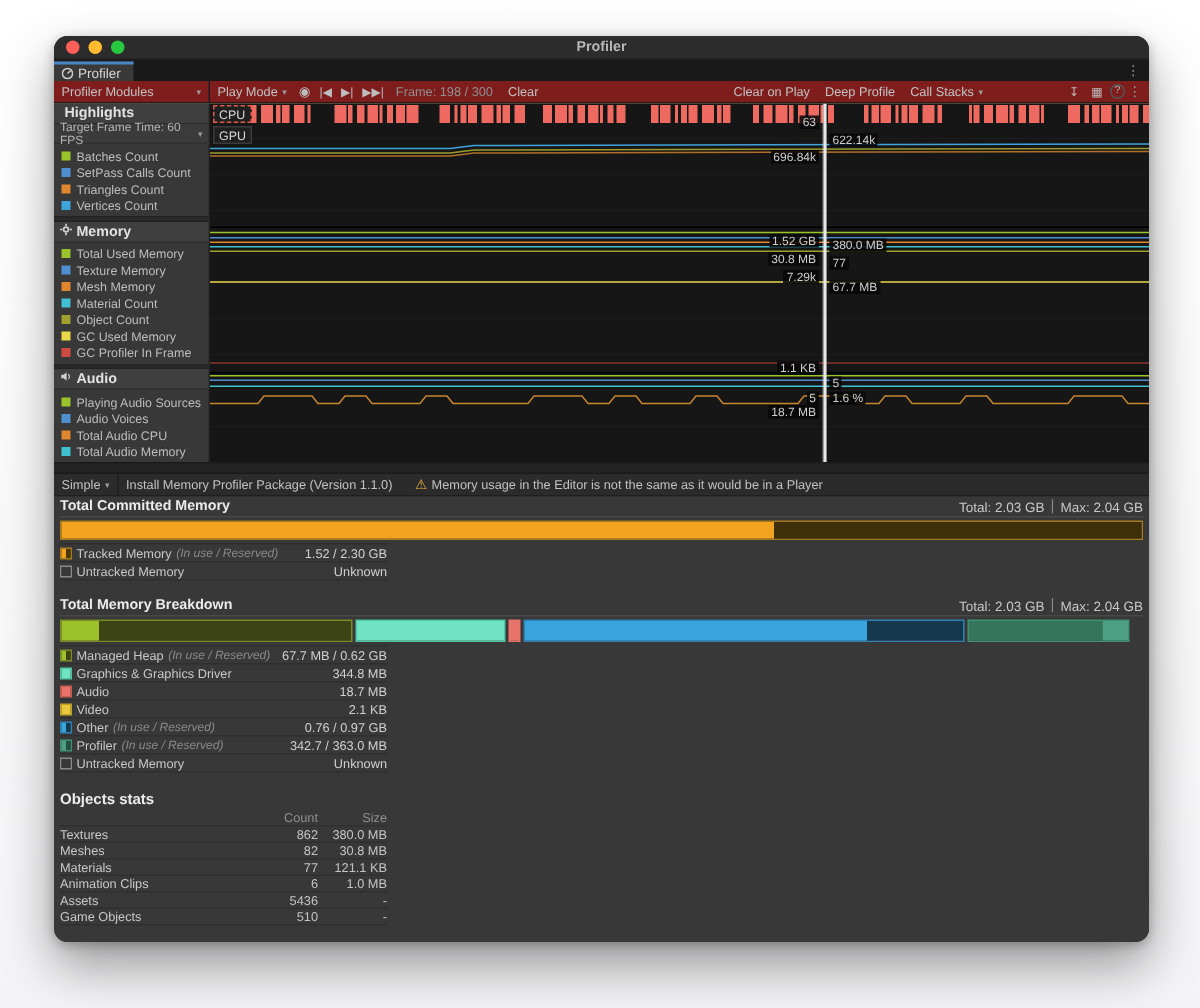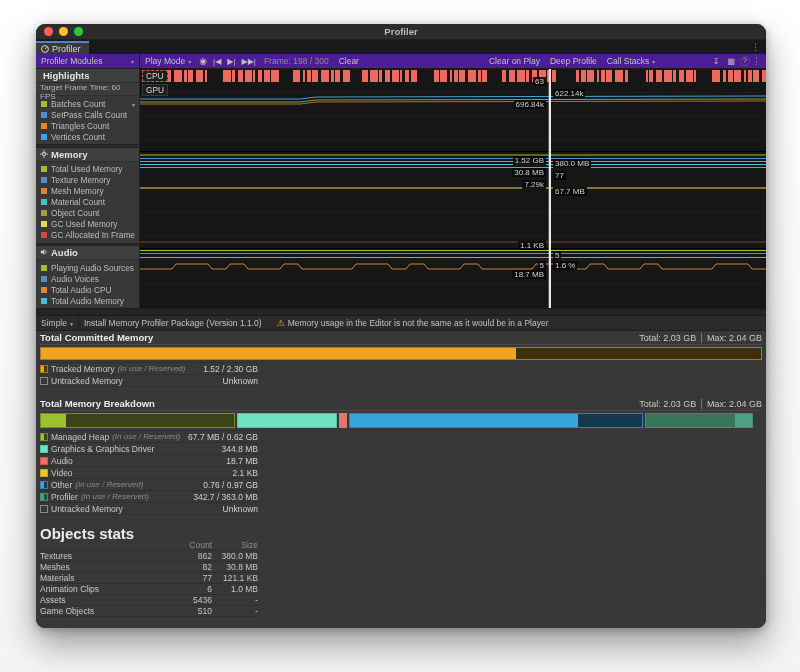--- a/index.html
+++ b/index.html
@@ -20,21 +20,21 @@
   .lights{display:flex;gap:6px;margin-left:8px;}
   .light{width:9px;height:9px;border-radius:50%;}
   .titlebar .wtitle{position:absolute;left:0;right:0;text-align:center;font-weight:bold;font-size:9.5px;color:#b9b9b9;}
   
   .tabbar{height:14px;background:#191919;display:flex;align-items:flex-end;position:relative;}
   .tab{height:13px;background:#393939;display:flex;align-items:center;gap:3px;padding:0 8px 0 5px;
        border-top:2px solid #4a86c8;box-sizing:border-box;color:#d6d6d6;font-size:9px;}
   .kebab{color:#9a9a9a;font-size:9px;line-height:9px;}
   .tabbar .kebab{position:absolute;right:6px;bottom:2px;}
   
-  .toolbar{height:14px;background:#4c1d95;border-bottom:1px solid #1d1d1d;display:flex;align-items:center;font-size:8.5px;color:#c2c2c2;}
+  .toolbar{height:14px;background:#7f1d1d;border-bottom:1px solid #1d1d1d;display:flex;align-items:center;font-size:8.5px;color:#c2c2c2;}
   .tb{display:flex;align-items:center;gap:3px;padding:0 5px;height:100%;box-sizing:border-box;}
   .tb.sep{border-right:1px solid #1f1f1f;}
   .tb .arrow{font-size:6px;color:#9a9a9a;}
   .tb-icon{font-size:8px;color:#bdbdbd;padding:0 3px;}
   .tb-right{margin-left:auto;display:flex;align-items:center;gap:2px;padding-right:5px;}
   .dim{color:#8f8f8f;}
   
   .main{display:flex;height:239px;position:relative;background:#fdba74;}
   .sidebar{width:104px;background:#383838;border-right:1px solid #232323;box-sizing:border-box;flex:none;display:flex;flex-direction:column;}
   .mod-header{background:#3f3f3f;border-bottom:1px solid #2e2e2e;height:13px;display:flex;align-items:center;gap:3px;padding:0 4px;font-weight:bold;font-size:9.5px;color:#e2e2e2;}
@@ -71,21 +71,21 @@
   .bigbar .seg{box-sizing:border-box;display:flex;height:100%;}
   .bigbar .seg i{display:block;height:100%;}
   .rows{width:218px;margin-top:2px;}
   .row{display:flex;align-items:center;height:11px;border-bottom:1px solid #2f2f2f;gap:3px;}
   .rows .row:first-child{border-top:1px solid #2f2f2f;}
   .sw{width:8px;height:8px;box-sizing:border-box;display:flex;flex:none;}
   .sw i{display:block;height:100%;}
   .row .lbl{color:#c8c8c8;white-space:nowrap;}
   .row .note{color:#8a8a8a;font-style:italic;font-size:8px;white-space:nowrap;}
   .row .val{margin-left:auto;color:#d0d0d0;white-space:nowrap;}
-  .obj-title{font-weight:bold;font-size:15px;color:#ececec;margin-top:12px;height:12px;display:flex;align-items:center;}
+  .obj-title{font-weight:bold;font-size:10px;color:#ececec;margin-top:12px;height:12px;display:flex;align-items:center;}
   .otable{width:218px;}
   .orow{display:flex;align-items:center;height:10px;border-bottom:1px solid #2f2f2f;}
   .orow.hdr{color:#8f8f8f;border-bottom:1px solid #303030;height:11px;align-items:flex-end;}
   .orow .c1{flex:1;color:#c8c8c8;}
   .orow.hdr .c1{color:#8f8f8f;}
   .orow .c2{width:46px;text-align:right;}
   .orow .c3{width:46px;text-align:right;}
   svg.lines{position:absolute;left:0;top:0;z-index:2;}
 </style>
 </head>
@@ -150,21 +150,21 @@
     </div>
   </div>
 
   <div class="main">
     <div class="sidebar" id="sidebar">
   <div class="module">
     <div class="mod-header">
       <span class="mod-ico"></span>
       <span class="mod-name">Highlights</span>
     </div>
-    <div class="mod-sub" style="display: flex; flex-direction: column;">
+    <div class="mod-sub" style="display: flex;">
       <span class="sub-label">Target Frame Time: 60 FPS</span>
       <span class="arrow">▾</span>
     </div>
     <div class="legend">
   <div class="li">
     <span class="sq" style="background: rgb(154, 194, 43);"></span>
     <span class="li-label">Batches Count</span>
   </div>
 
   <div class="li">
@@ -224,21 +224,21 @@
     <span class="li-label">Object Count</span>
   </div>
 
   <div class="li">
     <span class="sq" style="background: rgb(232, 216, 74);"></span>
     <span class="li-label">GC Used Memory</span>
   </div>
 
   <div class="li">
     <span class="sq" style="background: rgb(207, 74, 66);"></span>
-    <span class="li-label">GC Allocated In Frame</span>
+    <span class="li-label">GC Profiler In Frame</span>
   </div>
 </div>
   </div>
 <div class="mod-sep"></div>
   <div class="module">
     <div class="mod-header">
       <span class="mod-ico"><svg width="8" height="8" viewBox="0 0 10 10">
                 <polygon points="1,3.5 3,3.5 5.5,1.5 5.5,8.5 3,6.5 1,6.5" fill="#cfcfcf"></polygon>
                 <path d="M7 3 q1.6 2 0 4" fill="none" stroke="#cfcfcf" stroke-width="1"></path>
               </svg></span>

